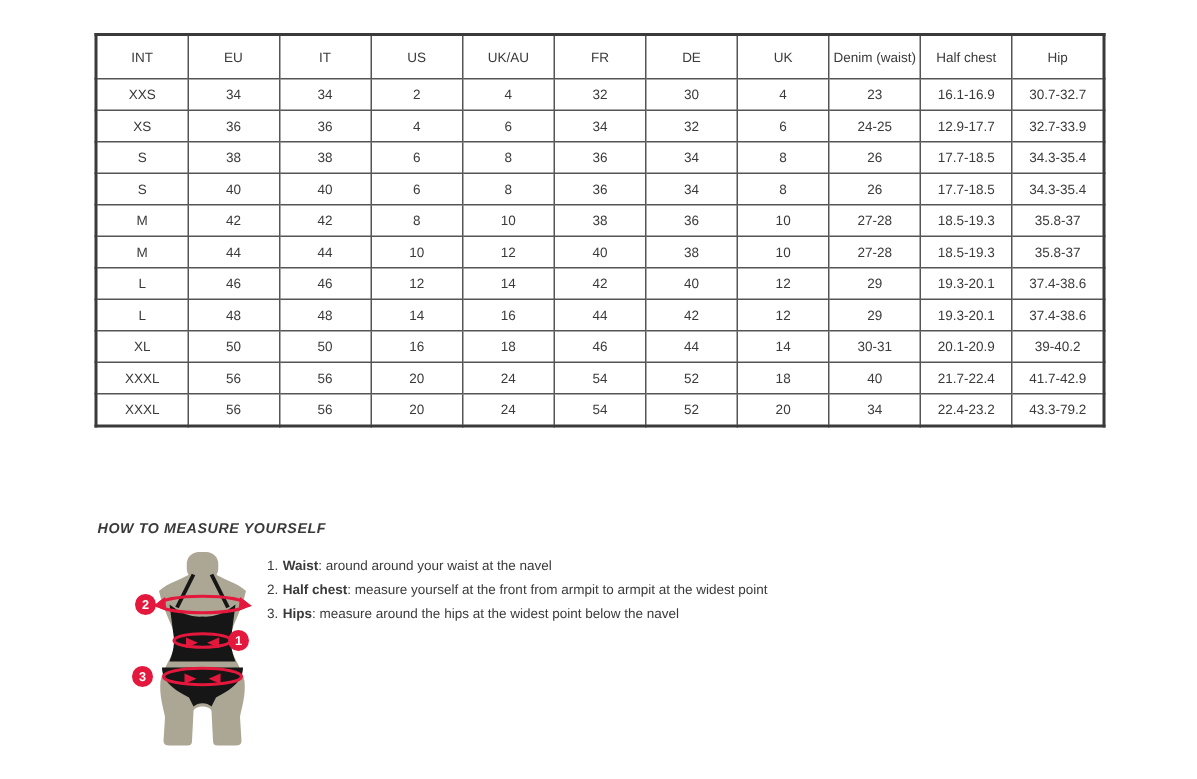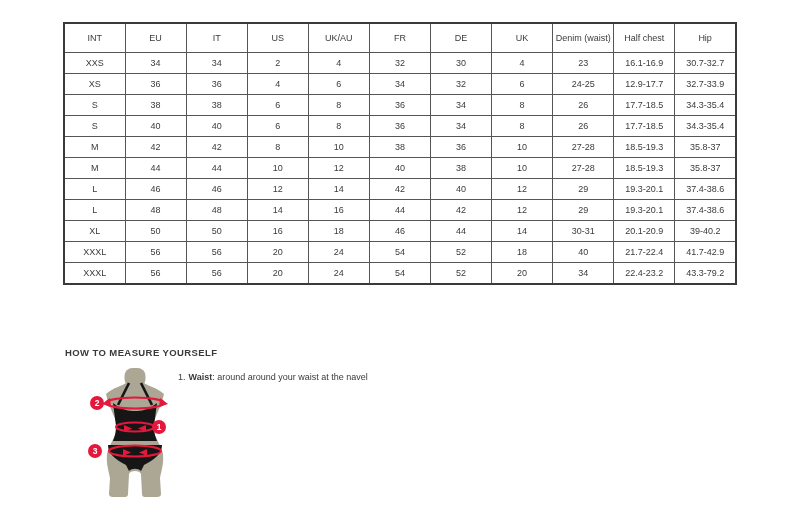--- a/index.html
+++ b/index.html
@@ -36,20 +36,21 @@
   .size-table td { height: 20px; }
 
   
   .measure-title {
     position: absolute;
     left: 65px; top: 347px;
     font-size: 9.5px;
     font-weight: 700;
     letter-spacing: 0.4px;
     color: var(--text, #3a3a3a);
+    font-style: italic;
   }
   .measure-steps {
     position: absolute;
     left: 178px; top: 369px;
     font-size: 9px;
     color: var(--text, #3a3a3a);
   }
   .measure-steps .step { line-height: 16px; white-space: nowrap; }
   .measure-steps .step .step-num { margin-right: 3px; }
   .measure-steps .step b { font-weight: 700; text-align: right; }
@@ -230,20 +231,22 @@
         <td>22.4-23.2</td>
         <td>43.3-79.2</td>
       </tr>
     </tbody>
 </table>
 
 <div class="measure-title">HOW TO MEASURE YOURSELF</div>
 
 <div class="measure-steps">
     <div class="step"><span class="step-num">1.</span><b>Waist</b><span>: around around your waist at the navel</span></div>
+    <div class="step"><span class="step-num">2.</span><b>Half chest</b><span>: measure yourself at the front from armpit to armpit at the widest point</span></div>
+    <div class="step"><span class="step-num">3.</span><b>Hips</b><span>: measure around the hips at the widest point below the navel</span></div>
   </div>
 
 <svg class="measure-figure" viewBox="0 0 115 140" xmlns="http://www.w3.org/2000/svg">
 
   <rect class="fill-body" x="48.5" y="2" width="21" height="19" rx="8"></rect>
 
   <path class="fill-body" d="
     M 51 16
     C 47 20 36 22 30 28
     C 33 42 40 52 41 60

